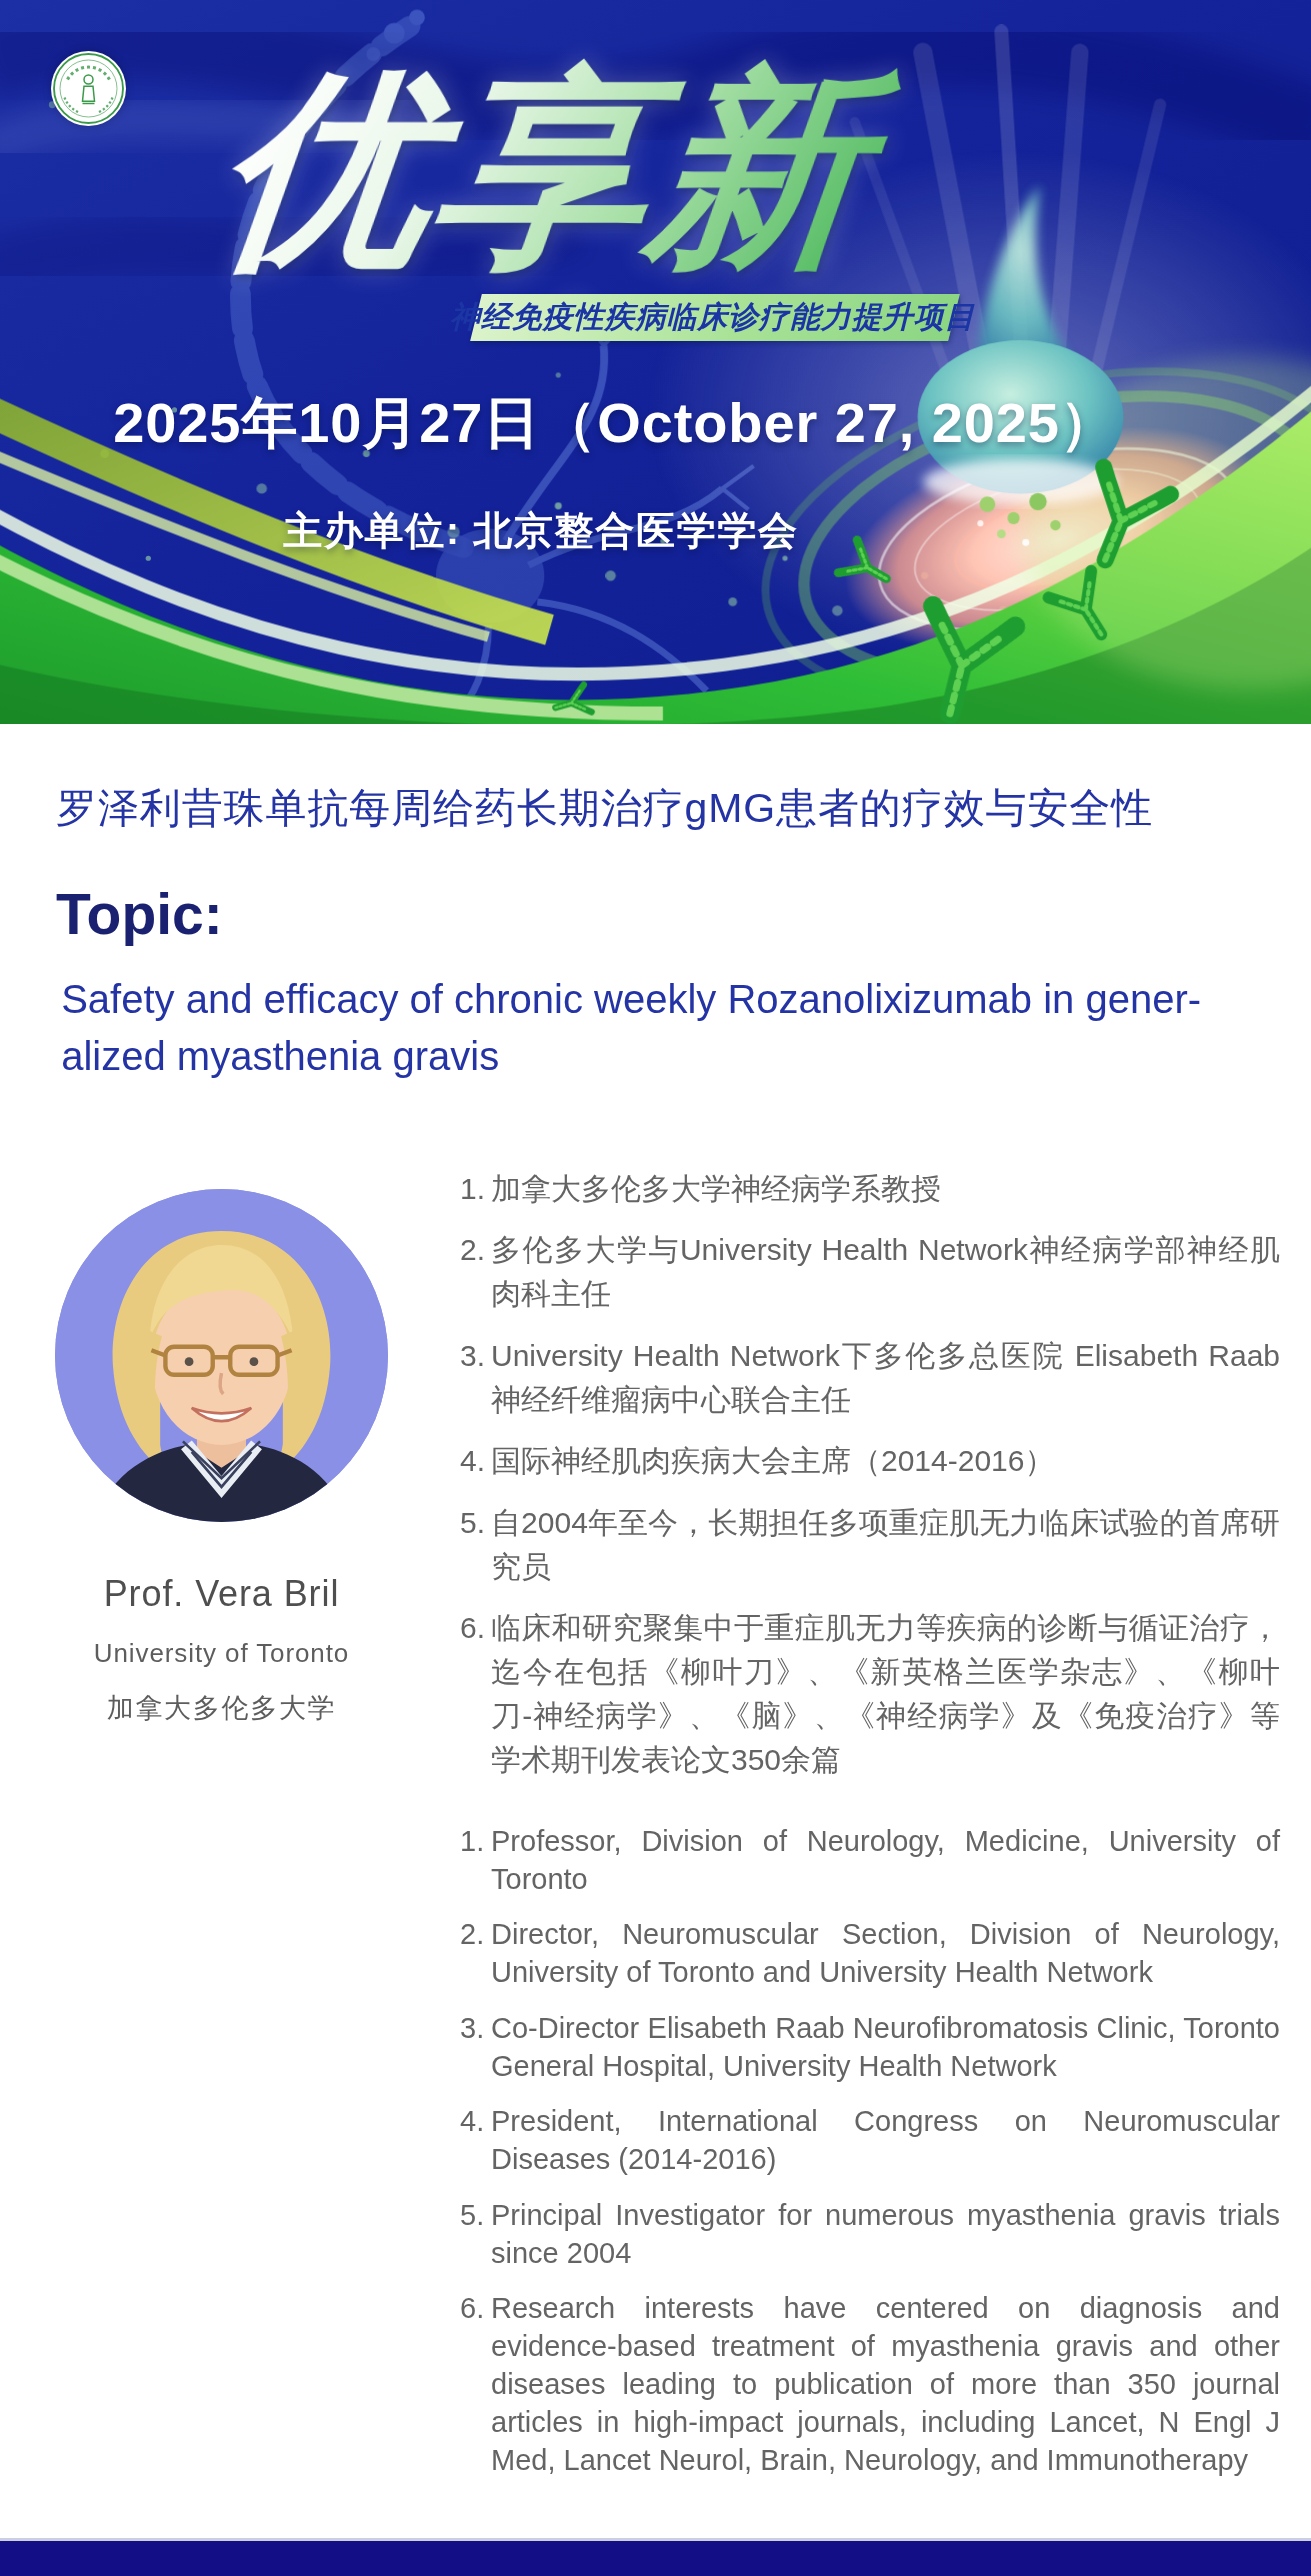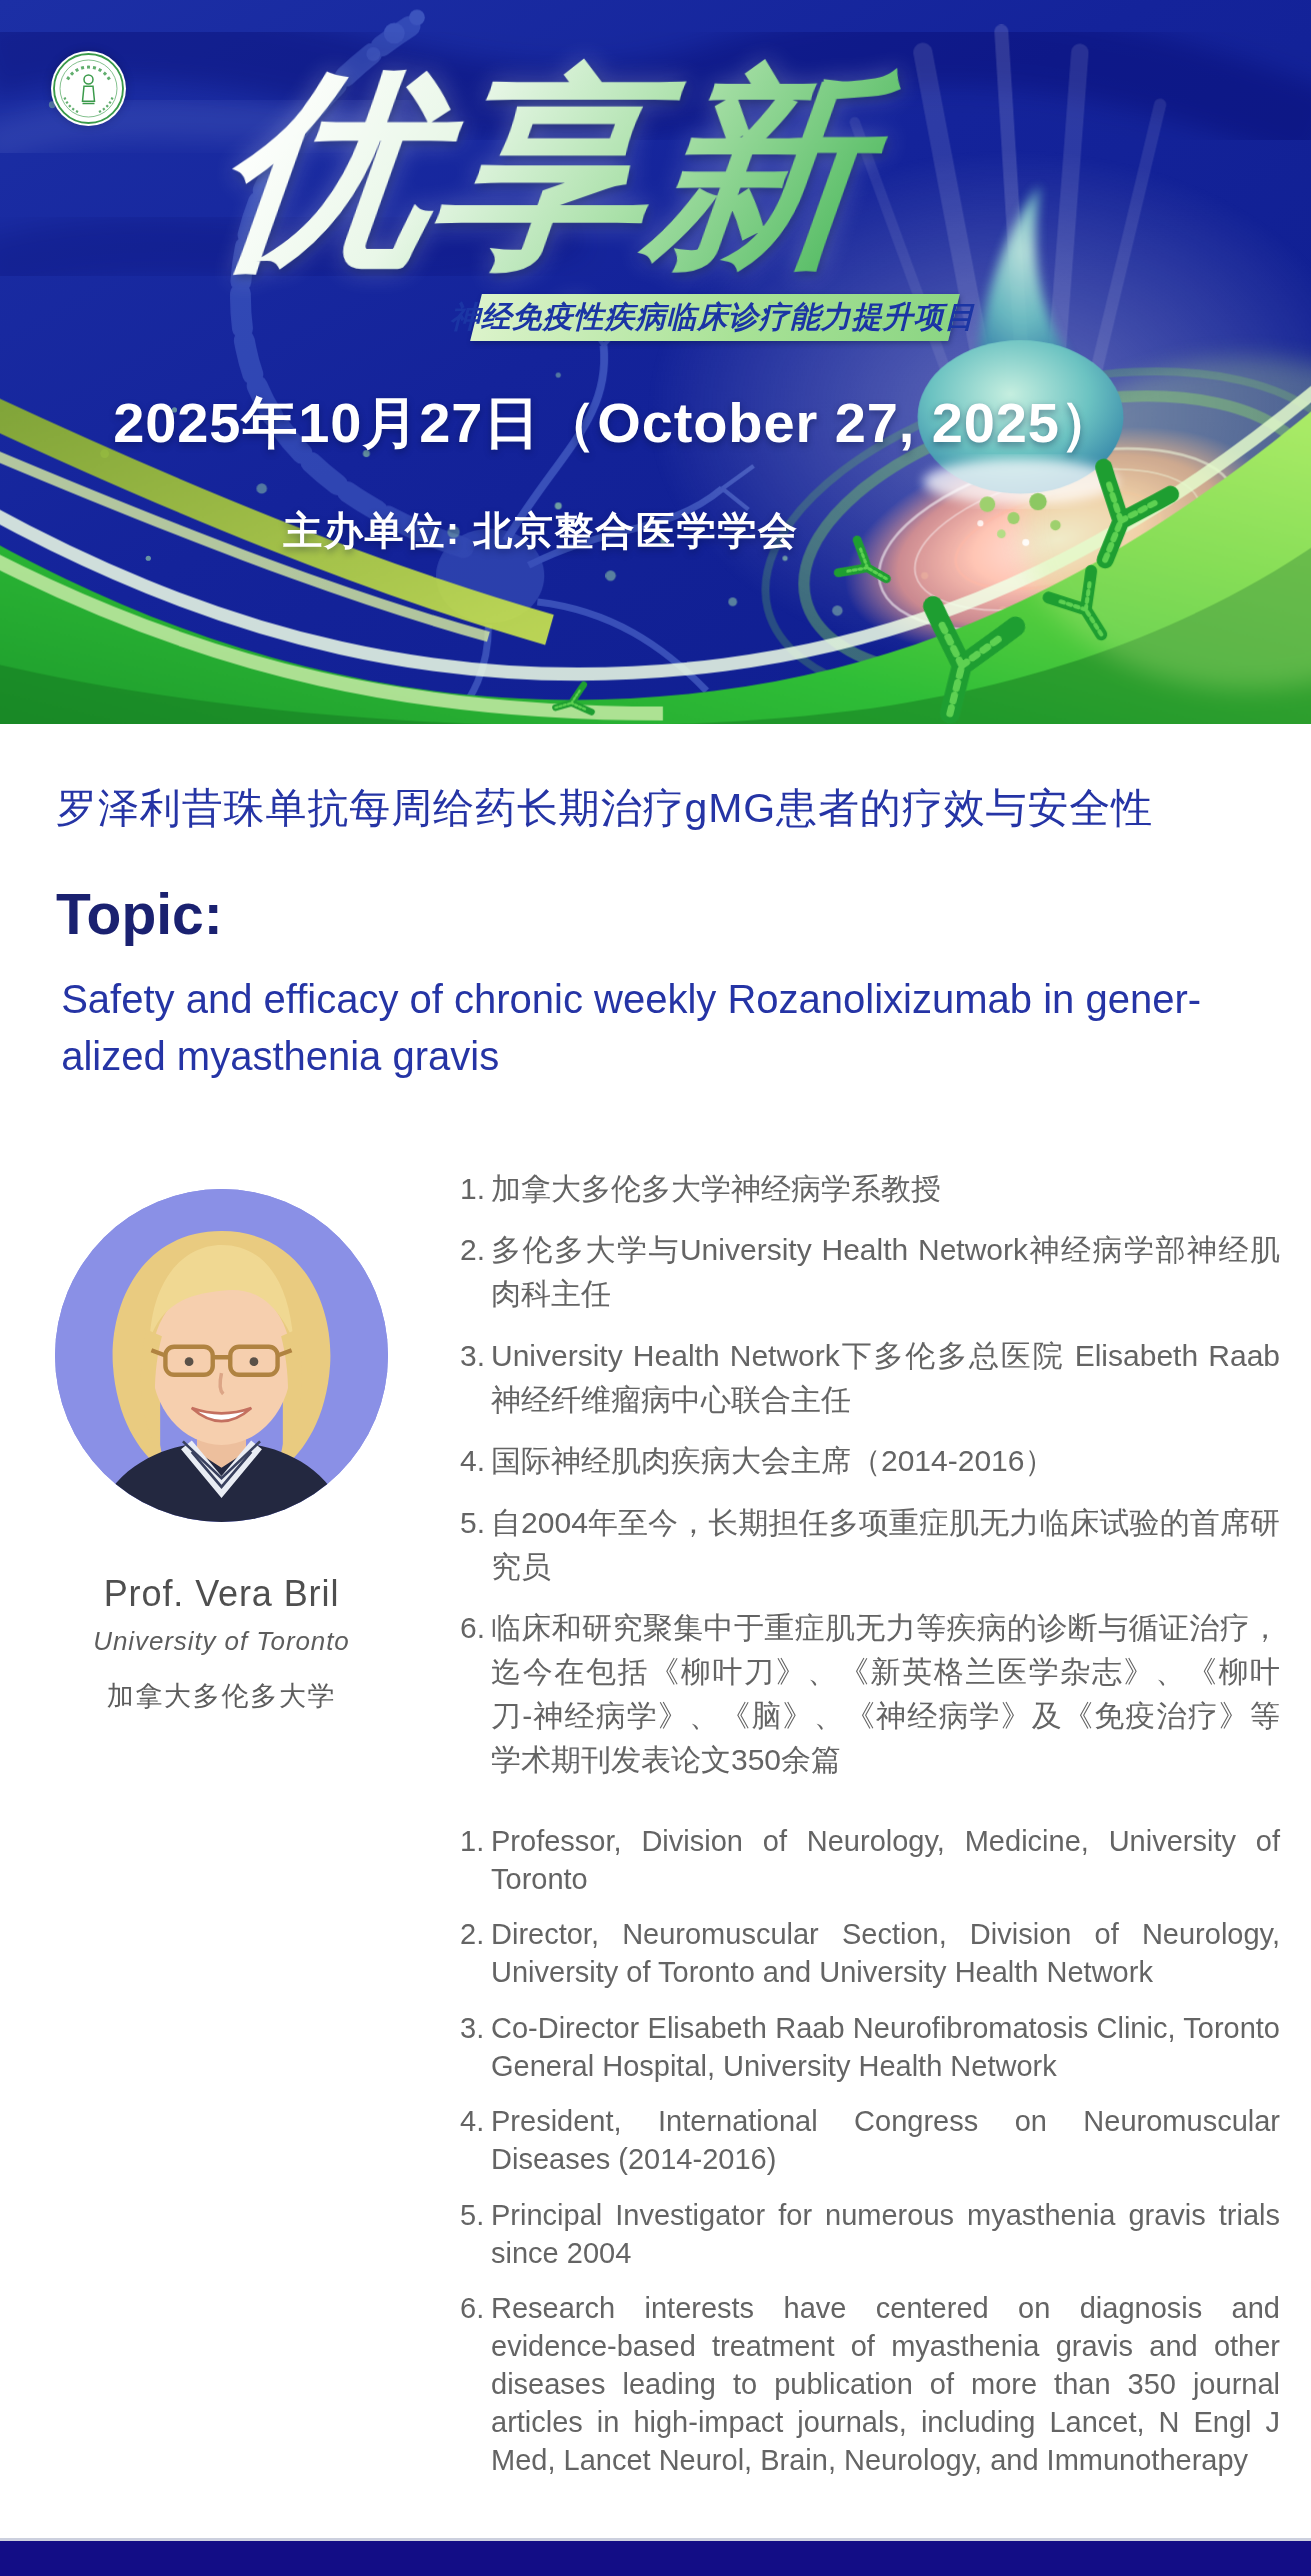--- a/index.html
+++ b/index.html
@@ -43,21 +43,21 @@
   .zh-label{color:#1a2170;font-size:40px;font-weight:800;letter-spacing:3.5px;}
   .zh-title{margin-top:38px;color:#2534a5;font-size:41px;font-weight:500;letter-spacing:0.9px;}
   .en-label{margin-top:45px;color:#1a2170;font-size:57px;font-weight:800;}
   .en-title{margin-top:24.4px;margin-left:5.2px;color:#2534a5;font-size:40px;line-height:1.42;}
 
   
   .photo-col{position:absolute;left:55px;top:1189px;width:333px;text-align:center;}
   .photo{width:333px;height:333px;border-radius:50%;overflow:hidden;background:#8a90e6;}
   .photo svg{display:block;width:100%;height:100%;}
   .spk-name{margin-top:51px;color:#4f4f4f;font-size:36px;letter-spacing:0.9px;}
-  .spk-aff-en{margin-top:11px;color:#5d5d5d;font-size:26px;letter-spacing:0.9px;font-style:italic;}
+  .spk-aff-en{margin-top:23px;color:#5d5d5d;font-size:26px;letter-spacing:0.9px;}
   .spk-aff-zh{margin-top:21px;color:#5d5d5d;font-size:27px;letter-spacing:1.7px;}
 
   .bio{position:absolute;left:460px;top:1167px;width:820px;color:#646464;}
   .bio-list .li{display:flex;text-align:justify;}
   .bio-list.zh{font-size:30px;line-height:44px;}
   .bio-list.zh .li{margin-bottom:17.4px;}
   .bio-list.en{margin-top:40px;font-size:29px;line-height:38px;}
   .bio-list.en .li{margin-bottom:17.4px;}
   .bio-list .num{flex:none;width:31px;}
   .bio-list .txt{flex:1;}

